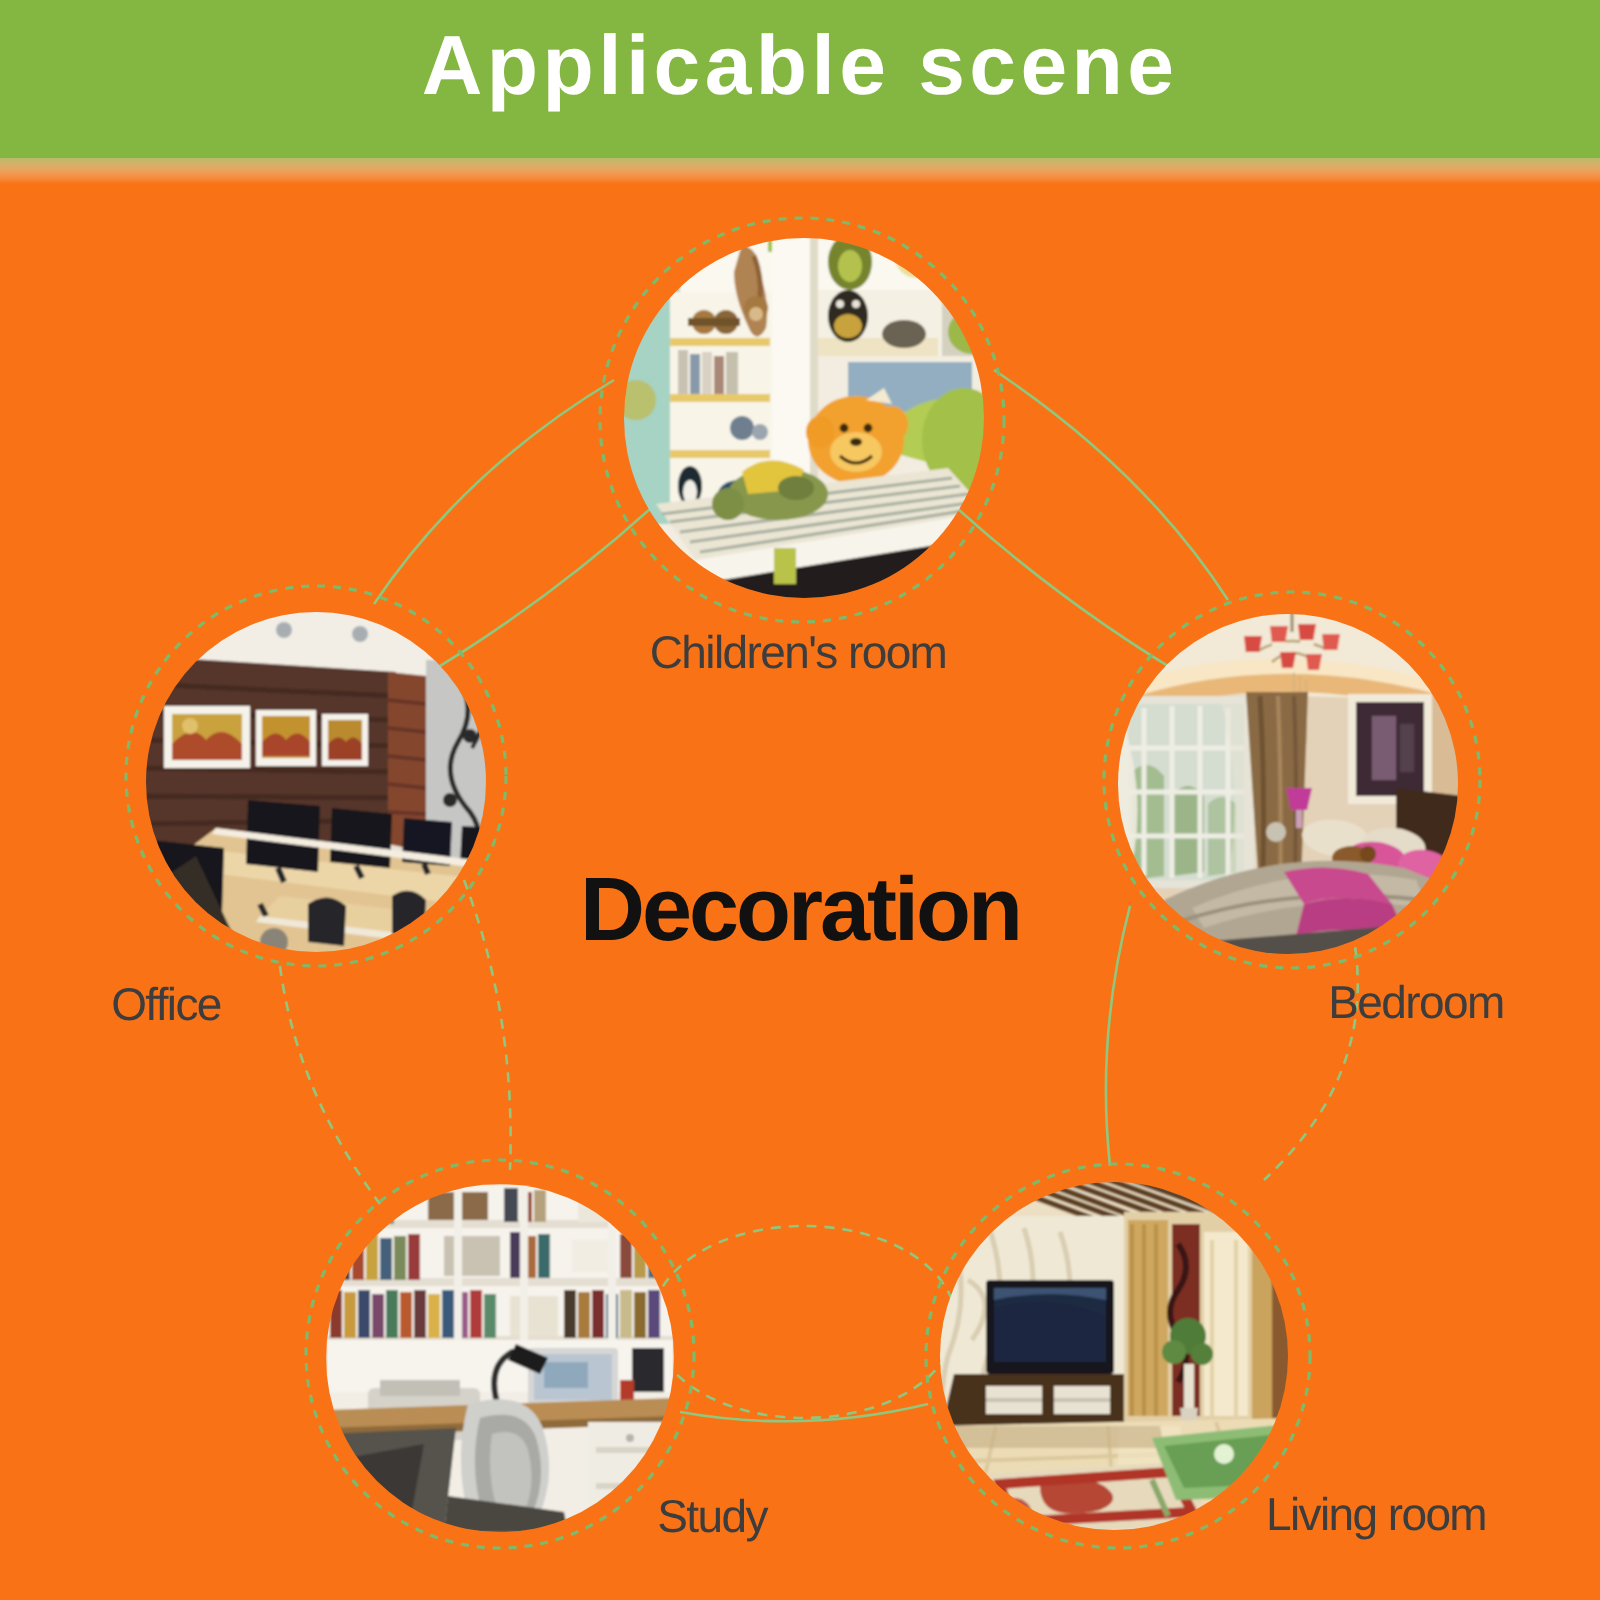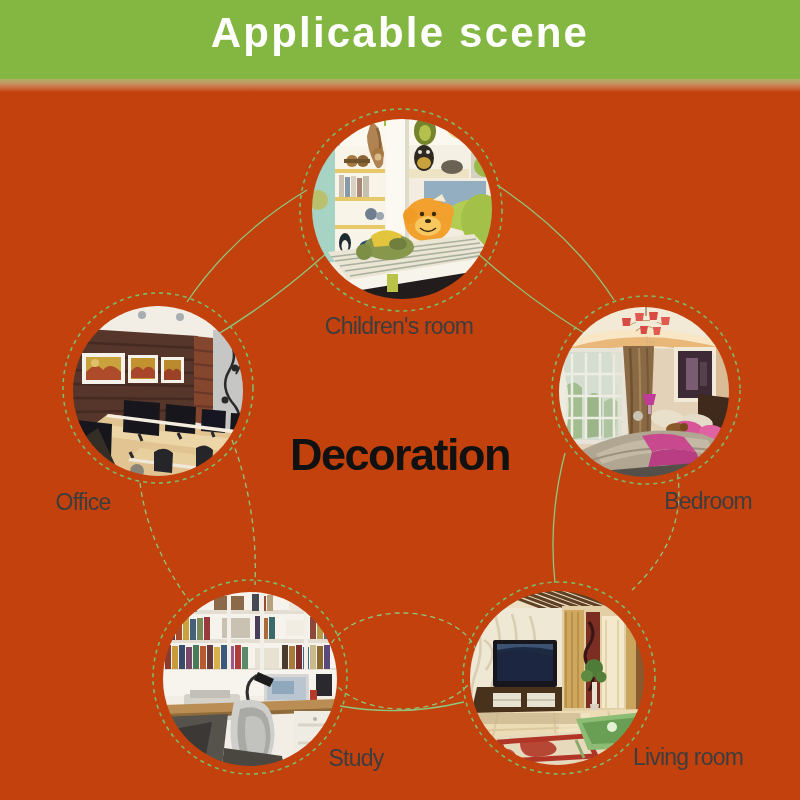--- a/index.html
+++ b/index.html
@@ -1,16 +1,16 @@
 <!DOCTYPE html>
 <html><head>
 <meta charset="utf-8">
 <style>
 html,body{margin:0;padding:0;background:#ffffff;}
-#stage{position:relative;width:800px;height:800px;overflow:hidden;background:#c2410c;
+#stage{position:relative;width:800px;height:800px;overflow:hidden;background:#f97316;
 font-family:"Liberation Sans", sans-serif;}
 svg{display:block;}
 </style>
 </head>
 <body>
 <div id="stage">
 <svg width="800" height="800" viewBox="0 0 800 800">
 <defs>
 <filter id="soft" x="-5%" y="-5%" width="110%" height="110%">
           <feGaussianBlur stdDeviation="0.45"></feGaussianBlur>

